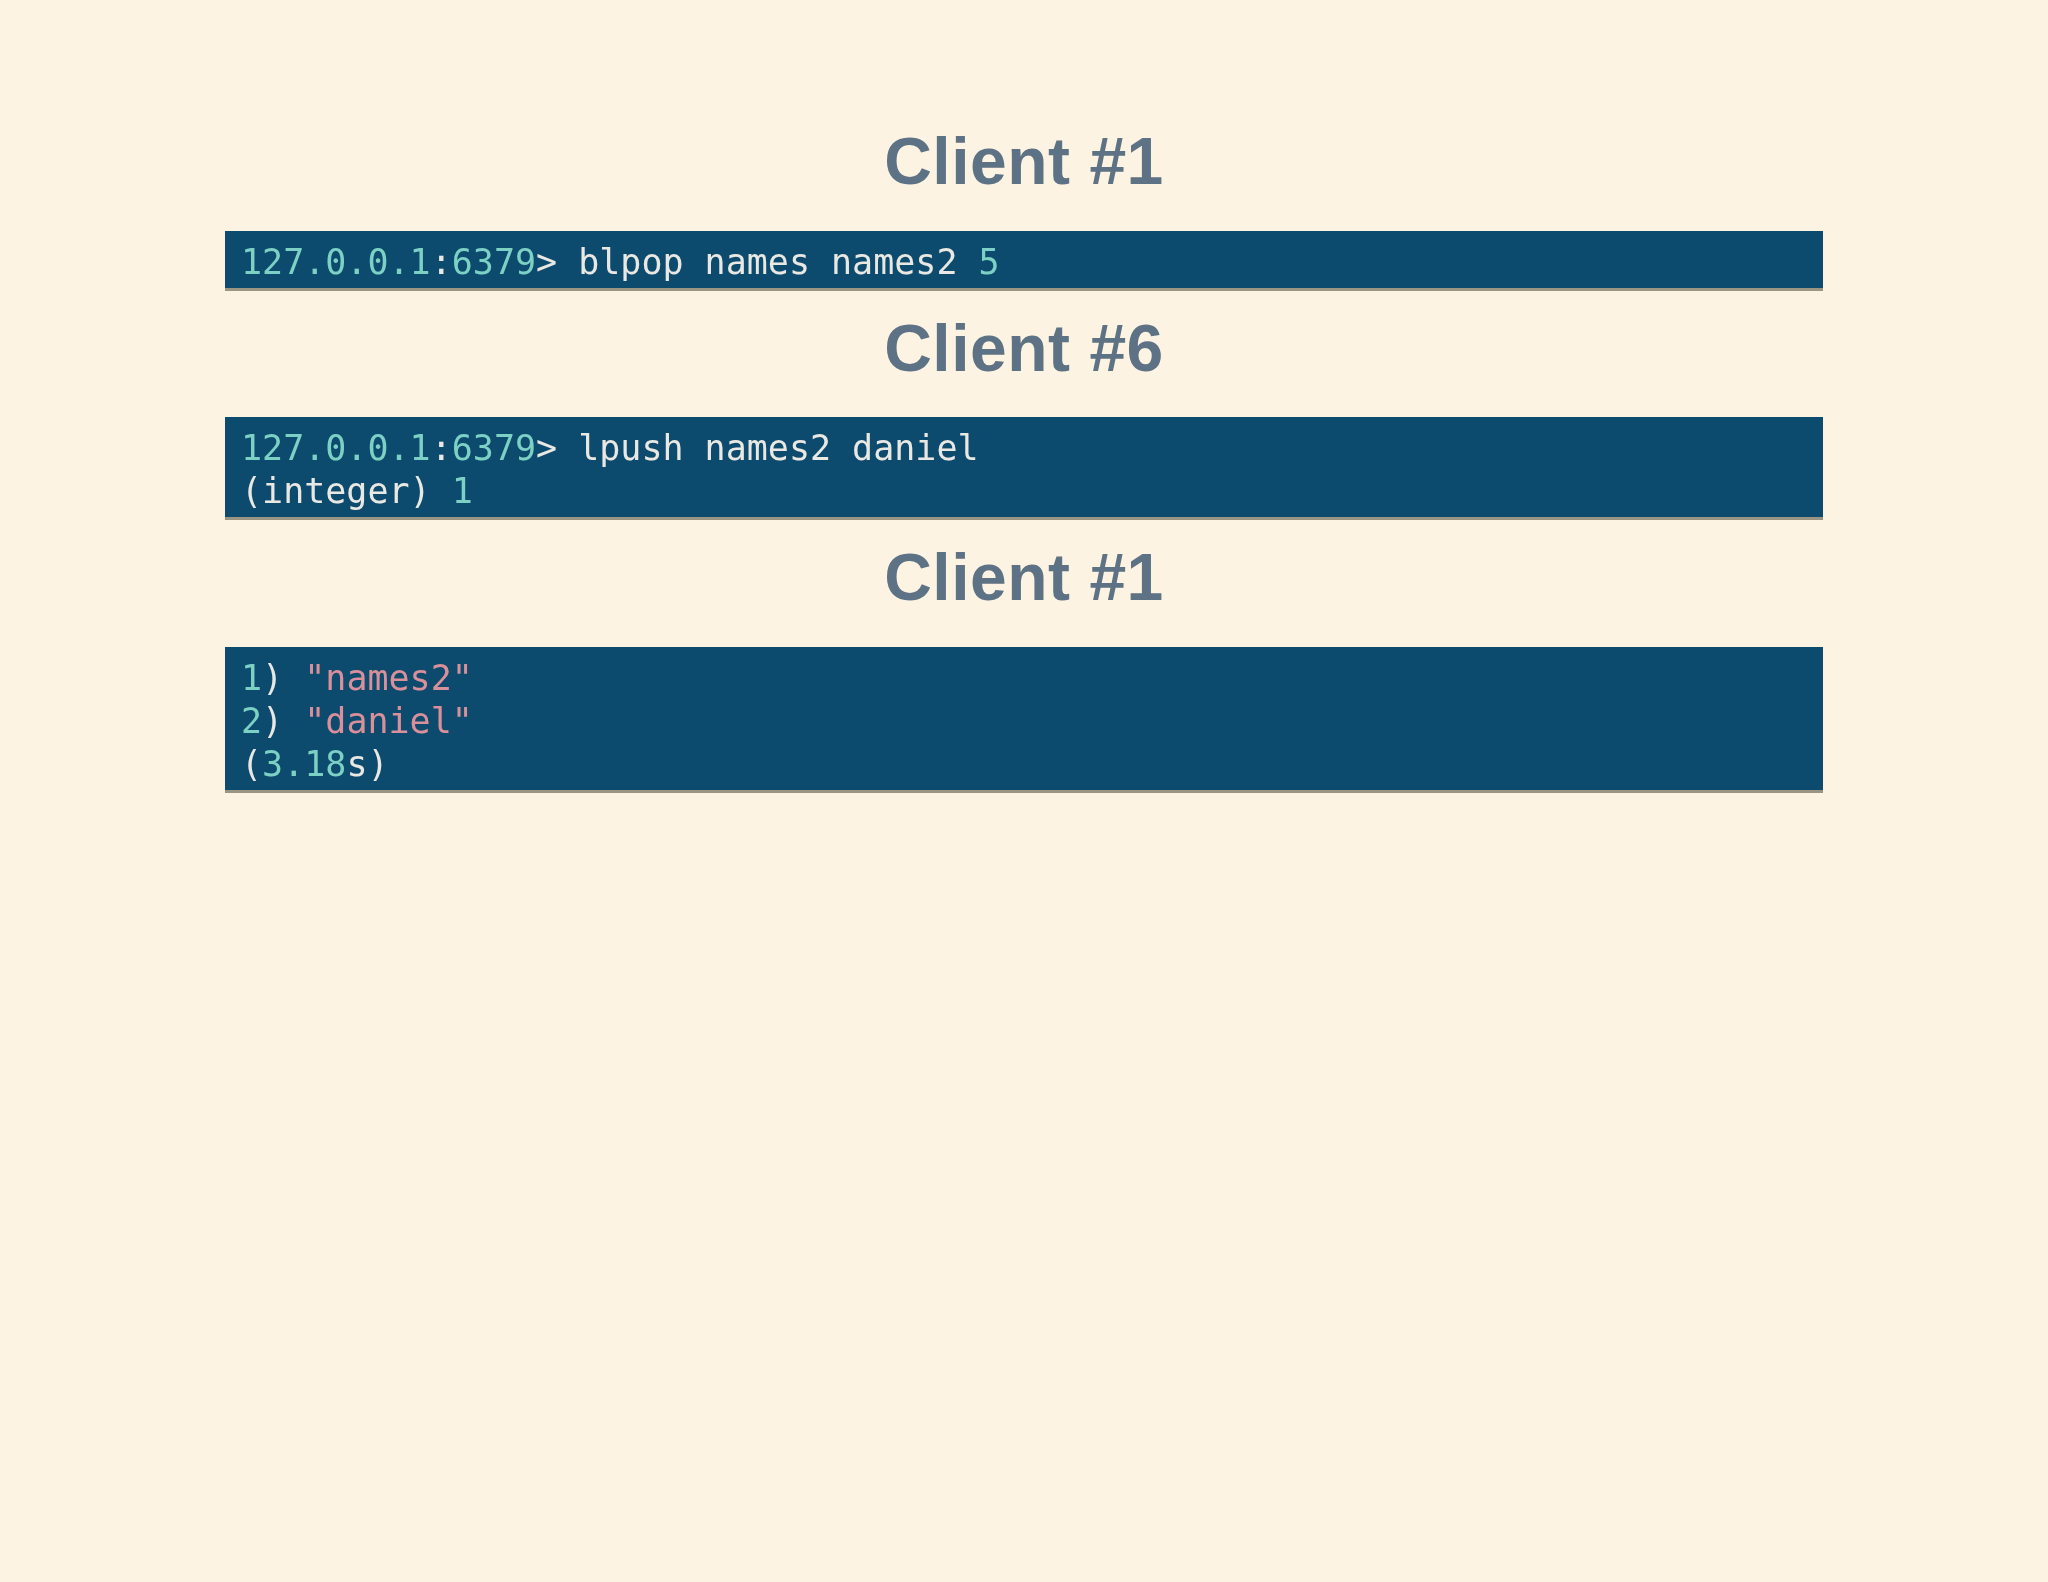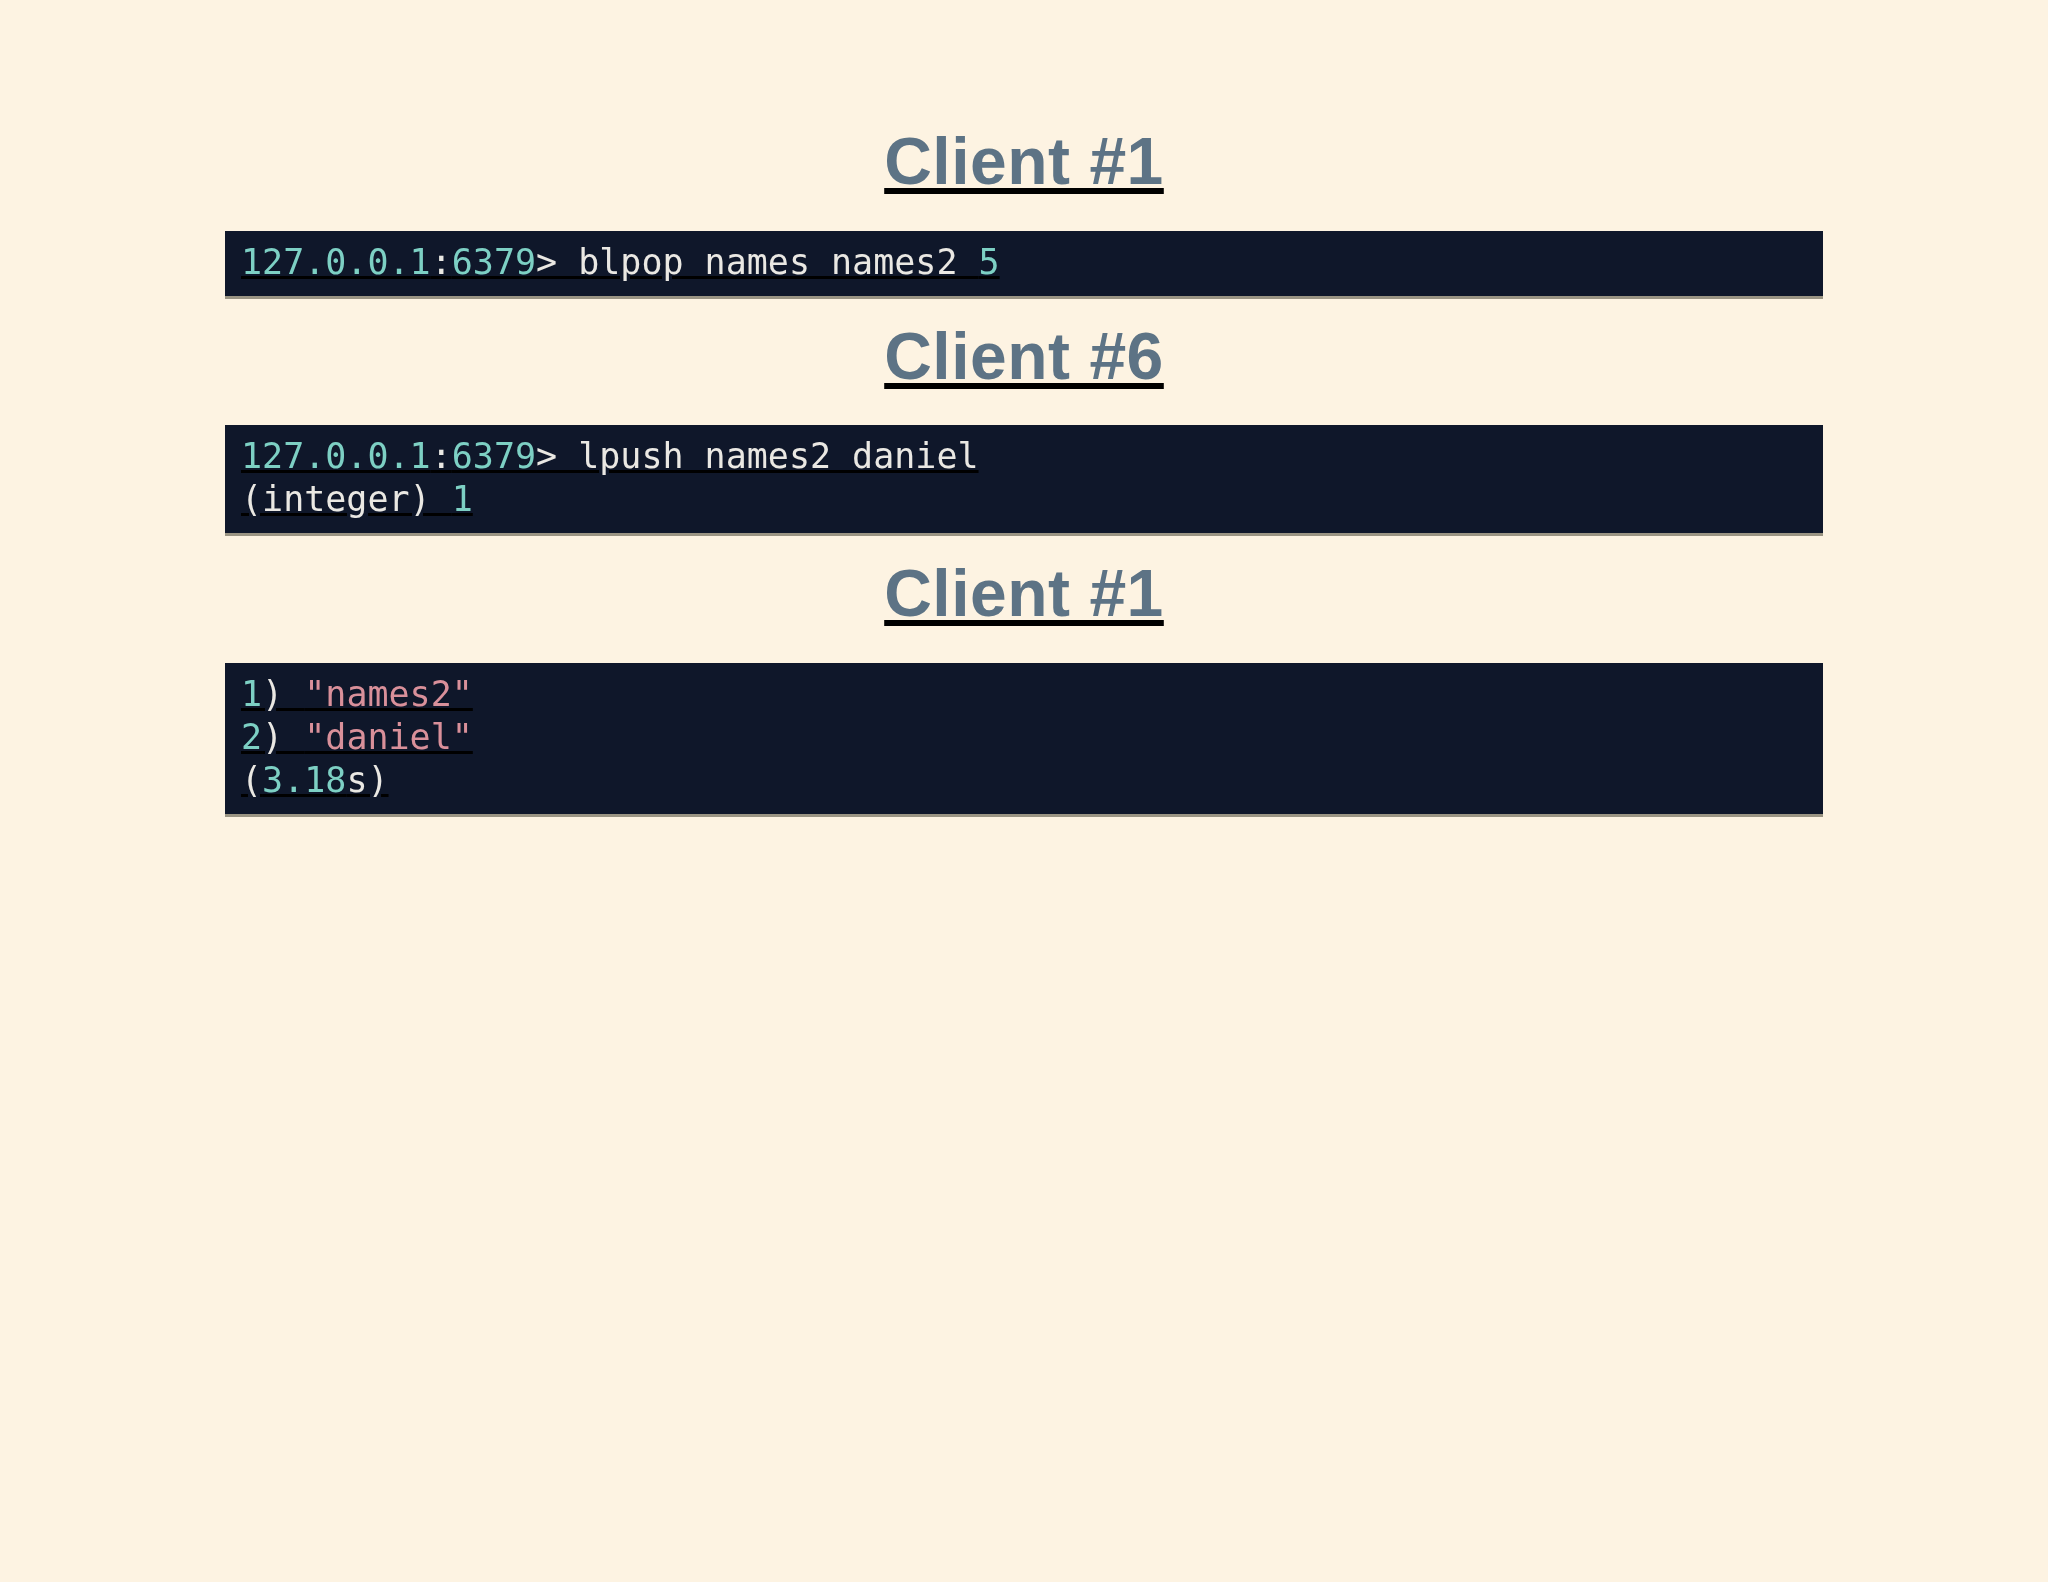--- a/index.html
+++ b/index.html
@@ -9,38 +9,37 @@
   body {
     width: 2048px;
     height: 1582px;
     background: #fdf3e2;
     font-family: "Liberation Sans", sans-serif;
     overflow: hidden;
   }
   .content {
     width: 1598px;
     margin: 0 auto;
-    text-decoration: underline;
   }
   .client-section h2 {
     margin: 16px 0 28px 0;
     font-size: 66px;
     line-height: 1.25;
     font-weight: 700;
     letter-spacing: 0.5px;
     text-align: center;
     color: #5d7385;
   }
   .client-section:first-child h2 {
     margin-top: 120px;
   }
   .terminal {
-    background: #0f172a;
+    background: #0c4a6e;
     border-bottom: 3px solid #9a9483;
-    padding: 10px 16px 12px 16px;
+    padding: 10px 16px 4px 16px;
     font-family: "DejaVu Sans Mono", monospace;
     font-size: 35px;
     line-height: 43px;
     white-space: pre;
     color: #eae8e3;
   }
   .term-line {
     min-height: 43px;
   }
 </style>

